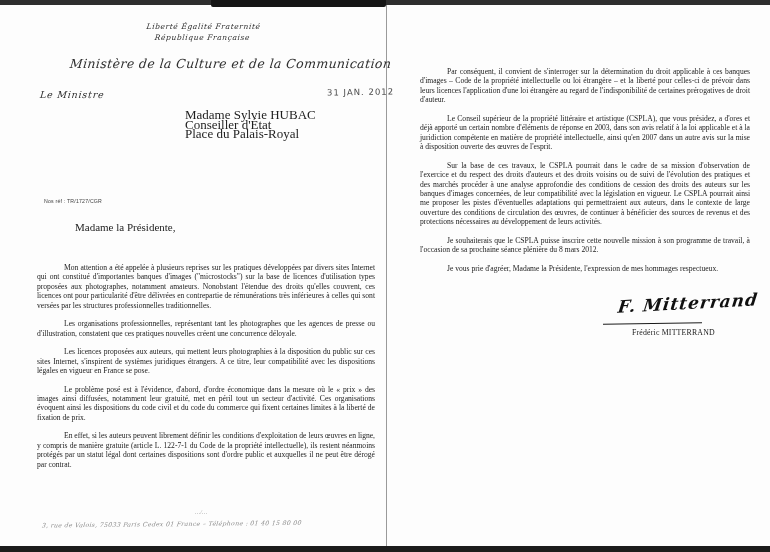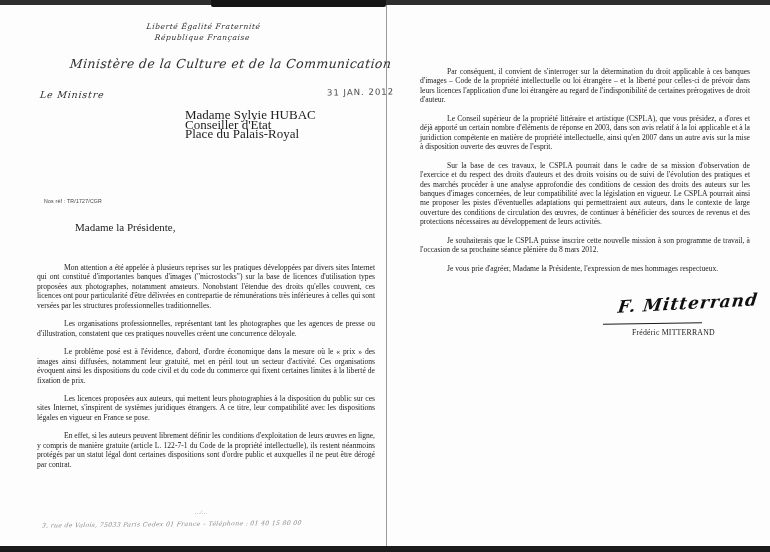--- a/index.html
+++ b/index.html
@@ -144,22 +144,22 @@
       <div>Place du Palais-Royal</div>
     </div>
 
     <div class="abs ref-line">Nos réf : TR/1727/CGR</div>
 
     <div class="abs salutation">Madame la Présidente,</div>
 
     <div class="page-body body-left">
       <p>Mon attention a été appelée à plusieurs reprises sur les pratiques développées par divers sites Internet qui ont constitué d'importantes banques d'images ("microstocks") sur la base de licences d'utilisation types proposées aux photographes, notamment amateurs. Nonobstant l'étendue des droits qu'elles couvrent, ces licences ont pour particularité d'être délivrées en contrepartie de rémunérations très inférieures à celles qui sont versées par les structures professionnelles traditionnelles.</p>
       <p>Les organisations professionnelles, représentant tant les photographes que les agences de presse ou d'illustration, constatent que ces pratiques nouvelles créent une concurrence déloyale.</p>
+      <p>Les licences proposées aux auteurs, qui mettent leurs photographies à la disposition du public sur ces sites Internet, s'inspirent de systèmes juridiques étrangers. A ce titre, leur compatibilité avec les dispositions légales en vigueur en France se pose.</p>
       <p>Le problème posé est à l'évidence, d'abord, d'ordre économique dans la mesure où le « prix » des images ainsi diffusées, notamment leur gratuité, met en péril tout un secteur d'activité. Ces organisations évoquent ainsi les dispositions du code civil et du code du commerce qui fixent certaines limites à la liberté de fixation de prix.</p>
-      <p>Les licences proposées aux auteurs, qui mettent leurs photographies à la disposition du public sur ces sites Internet, s'inspirent de systèmes juridiques étrangers. A ce titre, leur compatibilité avec les dispositions légales en vigueur en France se pose.</p>
       <p>En effet, si les auteurs peuvent librement définir les conditions d'exploitation de leurs œuvres en ligne, y compris de manière gratuite (article L. 122-7-1 du Code de la propriété intellectuelle), ils restent néanmoins protégés par un statut légal dont certaines dispositions sont d'ordre public et auxquelles il ne peut être dérogé par contrat.</p>
     </div>
 
     <div class="abs continuation">…/…</div>
 
     <div class="abs footer-address">3, rue de Valois, 75033 Paris Cedex 01 France – Téléphone : 01 40 15 80 00</div>
   </div>
 
   <div>
 

